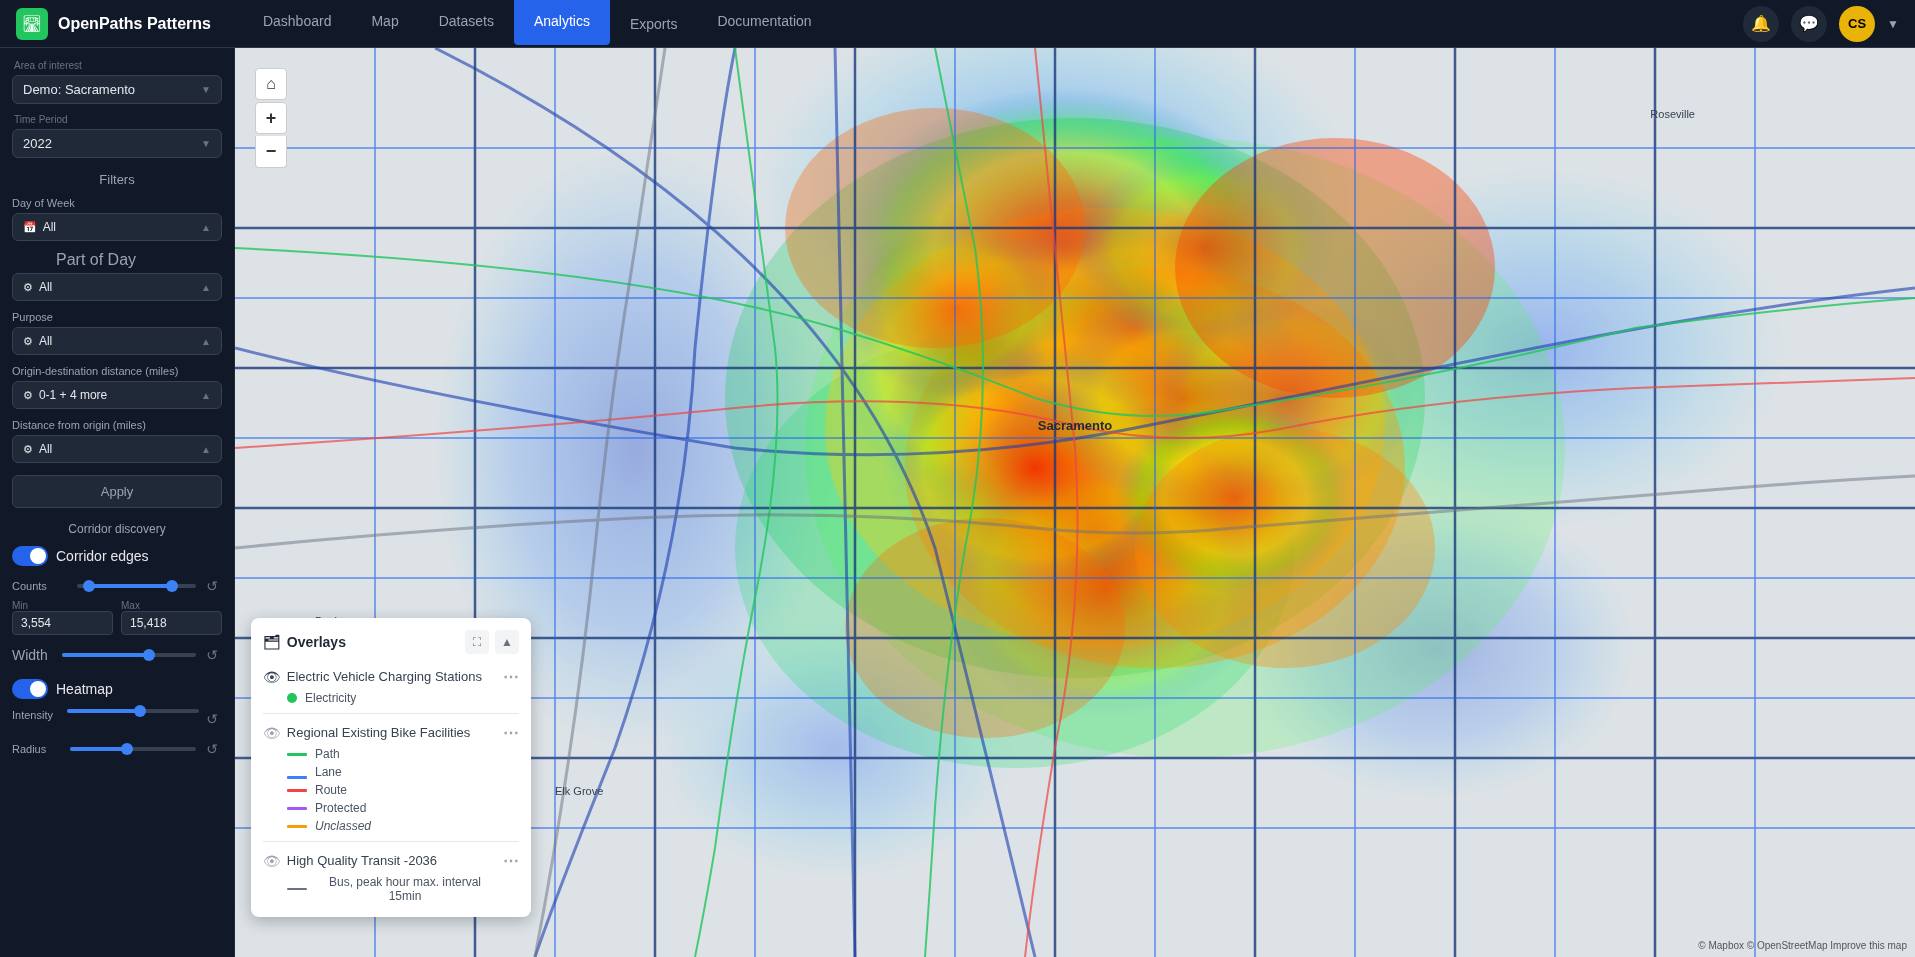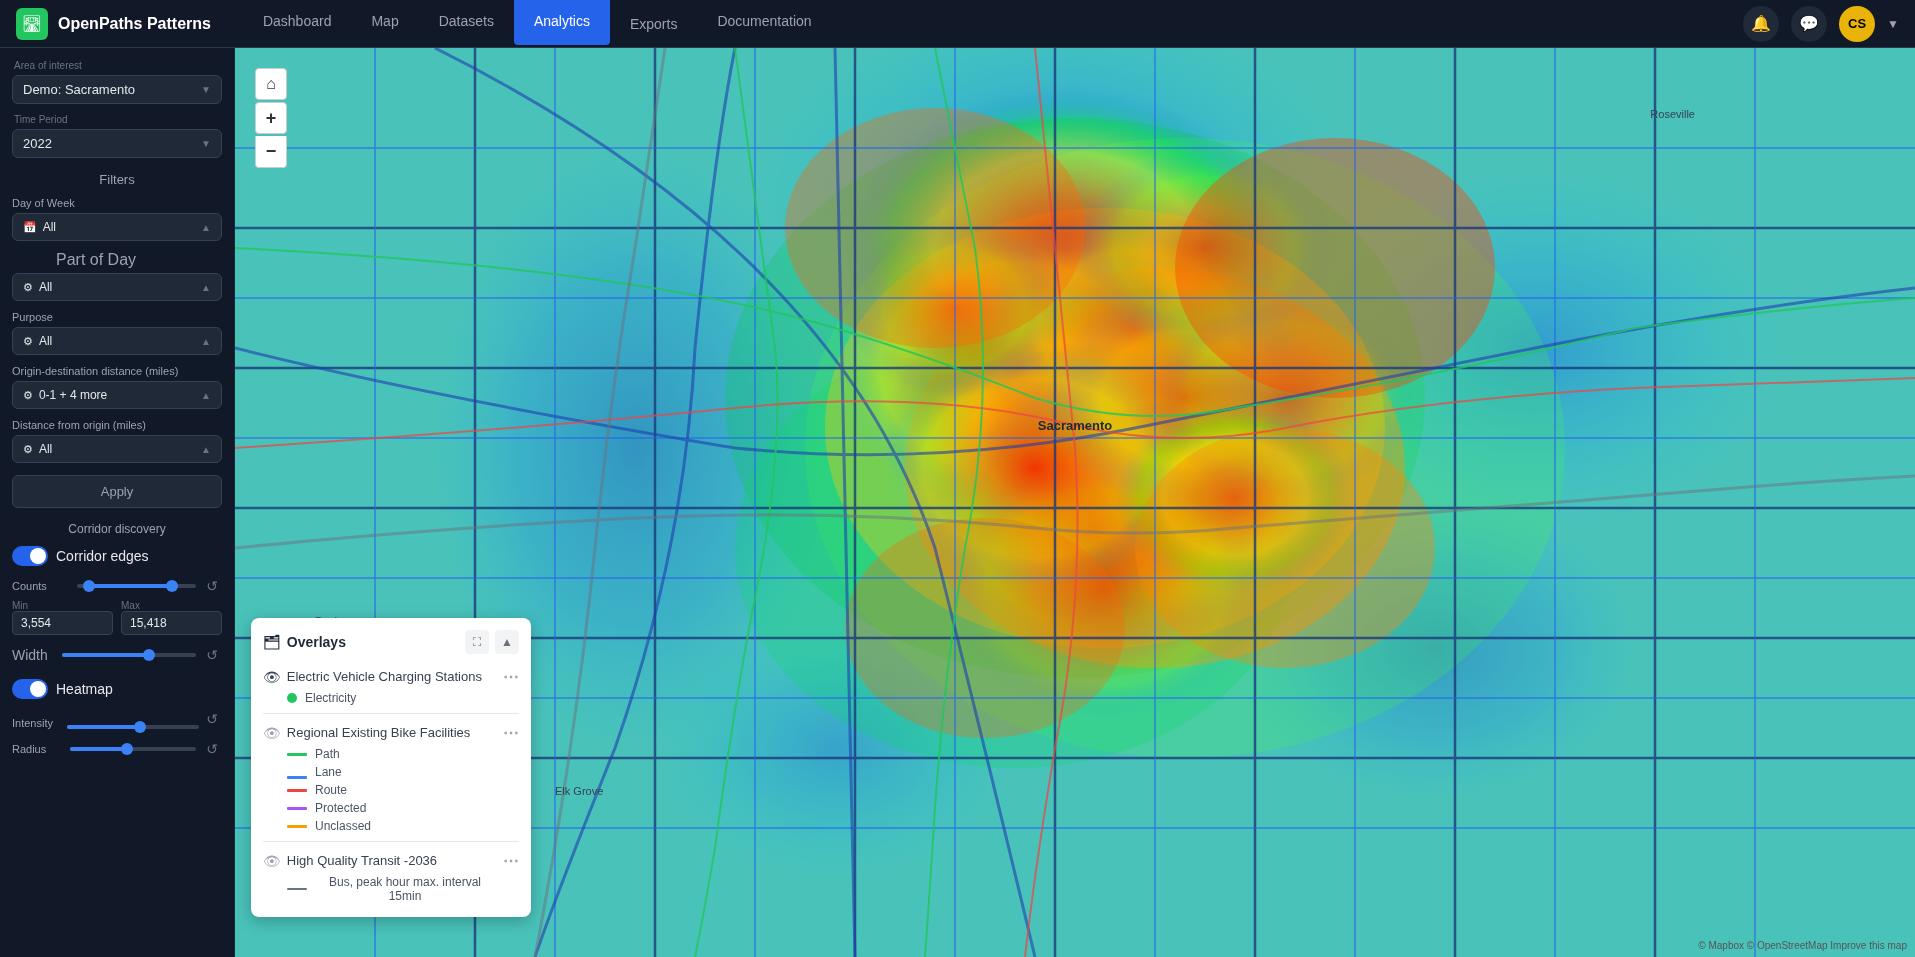--- a/index.html
+++ b/index.html
@@ -162,21 +162,21 @@
       <div style="width:20px;height:20px;color:#6b7280;cursor:pointer;font-size:14px;display:flex;align-items:center;justify-content:center;">↺</div>
     </div>
 
     <div style="display:flex;align-items:center;gap:8px;margin-top:4px;">
       <div style="width:36px;height:20px;background:#2563eb;border-radius:10px;position:relative;cursor:pointer;flex-shrink:0;">
         <div style="position:absolute;width:16px;height:16px;background:#fff;border-radius:50%;top:2px;left:18px;"></div>
       </div>
       <span style="font-size:14px;color:#e5e7eb;font-weight:500;">Heatmap</span>
     </div>
 
-    <div style="display:flex;align-items:flex-end;gap:3px;">
+    <div style="display:flex;align-items:flex-start;gap:3px;">
       <span style="font-size:11px;color:#9ca3af;width:52px;">Intensity</span>
       <div style="flex:1;height:4px;background:#374151;border-radius:2px;position:relative;cursor:pointer;">
         <div style="position:absolute;height:4px;background:#3b82f6;border-radius:2px;left:0;width:55%;"></div>
         <div style="position:absolute;width:12px;height:12px;background:#3b82f6;border-radius:50%;top:-4px;left:calc(55% - 6px);"></div>
       </div>
       <div style="width:20px;height:20px;color:#6b7280;cursor:pointer;font-size:14px;display:flex;align-items:center;justify-content:center;">↺</div>
     </div>
 
     <div style="display:flex;align-items:center;gap:6px;">
       <span style="font-size:11px;color:#9ca3af;width:52px;">Radius</span>
@@ -184,21 +184,21 @@
         <div style="position:absolute;height:4px;background:#3b82f6;border-radius:2px;left:0;width:45%;"></div>
         <div style="position:absolute;width:12px;height:12px;background:#3b82f6;border-radius:50%;top:-4px;left:calc(45% - 6px);"></div>
       </div>
       <div style="width:20px;height:20px;color:#6b7280;cursor:pointer;font-size:14px;display:flex;align-items:center;justify-content:center;">↺</div>
     </div>
 
   </div>
 
   <div style="flex:1;position:relative;overflow:hidden;">
 
-    <div style="width:100%;height:100%;background:#14b8a6;position:relative;text-align:center;">
+    <div style="width:100%;height:100%;background:#e5e5e5;position:relative;text-align:center;">
 
       <svg style="position:absolute;top:0;left:0;width:100%;height:100%;pointer-events:none;" viewBox="0 0 1680 909" preserveAspectRatio="xMidYMid slice">
         <defs>
           <radialGradient id="h1" cx="50%" cy="50%" r="50%">
             <stop offset="0%" stop-color="#ff0000" stop-opacity="0.85"></stop>
             <stop offset="30%" stop-color="#ff6600" stop-opacity="0.7"></stop>
             <stop offset="60%" stop-color="#ffff00" stop-opacity="0.5"></stop>
             <stop offset="80%" stop-color="#00ff00" stop-opacity="0.3"></stop>
             <stop offset="100%" stop-color="#0066ff" stop-opacity="0"></stop>
           </radialGradient>
@@ -402,21 +402,21 @@
           <span style="font-size:12px;color:#4b5563;">Lane</span>
         </div>
         <div style="display:flex;align-items:center;gap:8px;padding:2px 24px;">
           <div style="width:20px;height:3px;background:#ef4444;flex-shrink:0;border-radius:1px;"></div>
           <span style="font-size:12px;color:#4b5563;">Route</span>
         </div>
         <div style="display:flex;align-items:center;gap:8px;padding:2px 24px;">
           <div style="width:20px;height:3px;background:#a855f7;flex-shrink:0;border-radius:1px;"></div>
           <span style="font-size:12px;color:#4b5563;">Protected</span>
         </div>
-        <div style="display:flex;align-items:center;gap:8px;padding:2px 24px;">
+        <div style="display:flex;align-items:center;gap:8px;padding:2px 24px;font-style:italic;">
           <div style="width:20px;height:3px;background:#f59e0b;flex-shrink:0;border-radius:1px;"></div>
           <span style="font-size:12px;color:#4b5563;">Unclassed</span>
         </div>
       </div>
 
       <hr style="border:none;border-top:1px solid #e5e7eb;margin:6px 0;">
 
       <div>
         <div style="display:flex;align-items:center;justify-content:space-between;padding:3px 0;">
           <div style="display:flex;align-items:center;gap:6px;">

